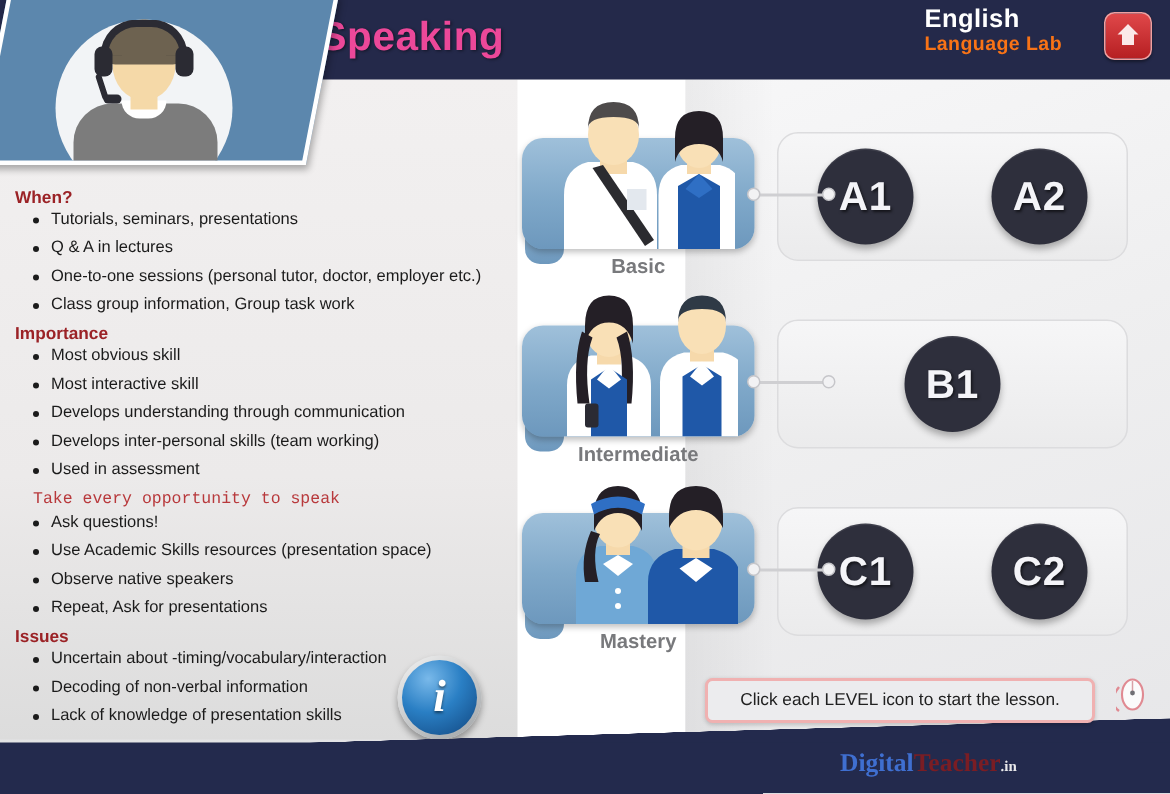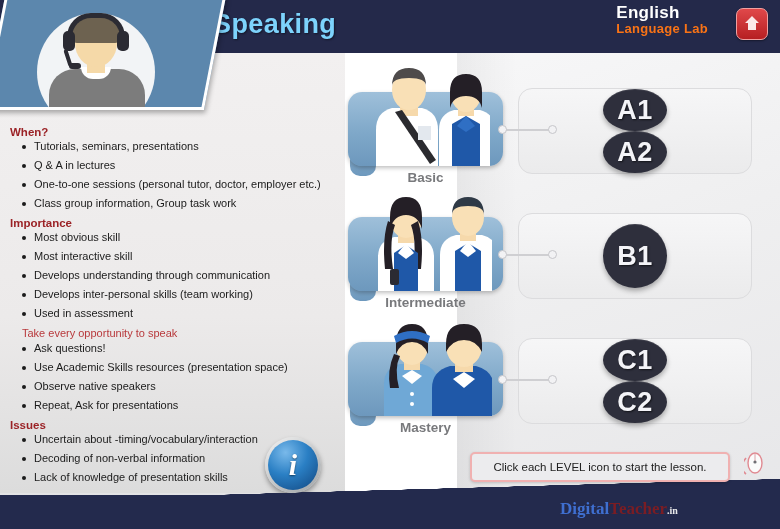--- a/index.html
+++ b/index.html
@@ -15,21 +15,21 @@
   .left-panel{position:absolute;left:0;top:53px;width:352px;height:440px;
     background:linear-gradient(180deg,#f2f0f0 0%,#eceaea 60%,#dcdcdc 100%);}
   .white-col{position:absolute;left:345px;top:53px;width:112px;height:448px;background:#ffffff;}
   .right-bg{position:absolute;left:457px;top:53px;width:323px;height:448px;
     background:linear-gradient(160deg,#f7f7f8 0%,#efeff0 45%,#e7e7e9 100%);}
   .soft-shade{position:absolute;left:457px;top:53px;width:60px;height:448px;
     background:linear-gradient(90deg,rgba(0,0,0,0.05),rgba(0,0,0,0));}
 
   
   .header{position:absolute;left:0;top:0;width:780px;height:53px;background:#24294a;z-index:5;}
-  .header-title{position:absolute;left:213px;top:9px;color:#7dd3fc;font-size:27px;
+  .header-title{position:absolute;left:213px;top:9px;color:#ec4899;font-size:27px;
     font-weight:bold;letter-spacing:.4px;text-shadow:1px 1px 2px rgba(0,0,0,.45);}
   .brand{position:absolute;right:72px;top:4px;text-align:left;line-height:1.05;}
   .brand-1{color:#ffffff;font-size:17px;font-weight:bold;letter-spacing:.3px;}
   .brand-2{color:#f97316;font-size:13px;font-weight:bold;letter-spacing:.3px;}
   .home-btn{position:absolute;right:12px;top:8px;width:30px;height:30px;border-radius:7px;
     background:linear-gradient(180deg,#e0484a,#b61f22);border:1px solid #f0a0a0;
     box-shadow:0 1px 2px rgba(0,0,0,.4);cursor:pointer;}
   .home-btn svg{position:absolute;left:6px;top:5px;}
 
   
@@ -52,21 +52,21 @@
   .mic-tip{position:absolute;left:72px;top:64px;width:12px;height:6px;border-radius:3px;background:#2b2b33;}
   .neck{position:absolute;left:90px;top:60px;width:18px;height:14px;background:#f5d9a8;}
   .body{position:absolute;left:52px;top:70px;width:96px;height:60px;
     border-radius:26px 26px 0 0;background:#7c7c7c;}
   .collar{position:absolute;left:84px;top:68px;width:30px;height:12px;
     background:#ffffff;border-radius:0 0 14px 14px;}
 
   
   .content{position:absolute;left:8px;top:126px;width:330px;z-index:4;}
   .sect-head{color:#9b2226;font-size:11.5px;font-weight:bold;margin:0 0 3px 2px;}
-  .note{color:#b8393c;font-size:11px;margin:3px 0 4px 14px;}
+  .note{color:#b8393c;font-size:11px;margin:3px 0 4px 14px;font-family:Liberation Mono, monospace;}
   ul.bul{list-style:none;margin:0 0 4px 0;padding:0;}
   ul.bul li{position:relative;color:#1b1b1b;font-size:11px;line-height:1.0;
     padding:0 0 0 26px;margin-bottom:8px;}
   ul.bul li:before{content:"";position:absolute;left:14px;top:4px;width:4px;height:4px;
     border-radius:50%;background:#1b1b1b;}
 
   
   .info-btn{position:absolute;left:265px;top:437px;width:56px;height:56px;border-radius:50%;
     background:linear-gradient(145deg,#f2f2f2,#9fa3a6);padding:3px;box-sizing:border-box;
     box-shadow:0 3px 5px rgba(0,0,0,.35);z-index:8;cursor:pointer;}
@@ -89,21 +89,21 @@
   .conn{position:absolute;left:150px;top:33px;width:62px;height:10px;}
   .conn .line{position:absolute;left:6px;top:4px;width:50px;height:2px;background:#cfcfd2;}
   .conn .dotA{position:absolute;left:0;top:0;width:9px;height:9px;border-radius:50%;
     background:#f2f2f4;border:1.6px solid #c6c6ca;box-sizing:border-box;}
   .conn .dotB{position:absolute;left:50px;top:0;width:9px;height:9px;border-radius:50%;
     background:#f2f2f4;border:1.6px solid #c6c6ca;box-sizing:border-box;}
 
   
   .levelbox{position:absolute;width:232px;height:84px;border-radius:14px;
     border:1.5px solid #dcdcde;background:linear-gradient(180deg,#f6f6f7,#ebebec);
-    z-index:6;display:flex;align-items:center;justify-content:space-around;flex-direction:column;}
+    z-index:6;display:flex;align-items:center;justify-content:space-around;}
   .lvl{width:64px;height:64px;border-radius:50%;background:#2e2f3c;
     display:flex;align-items:center;justify-content:center;cursor:pointer;
     box-shadow:0 3px 5px rgba(0,0,0,.3), inset 0 1px 0 rgba(255,255,255,.08);}
   .lvl span{color:#f4f4f8;font-size:27px;font-weight:bold;letter-spacing:.5px;
     text-shadow:1px 1px 2px rgba(0,0,0,.6);}
 
   
   .hint{position:absolute;left:470px;top:452px;width:256px;height:26px;z-index:9;
     border:2px solid #f0b1b1;border-radius:5px;background:#ececee;
     display:flex;align-items:center;justify-content:center;

